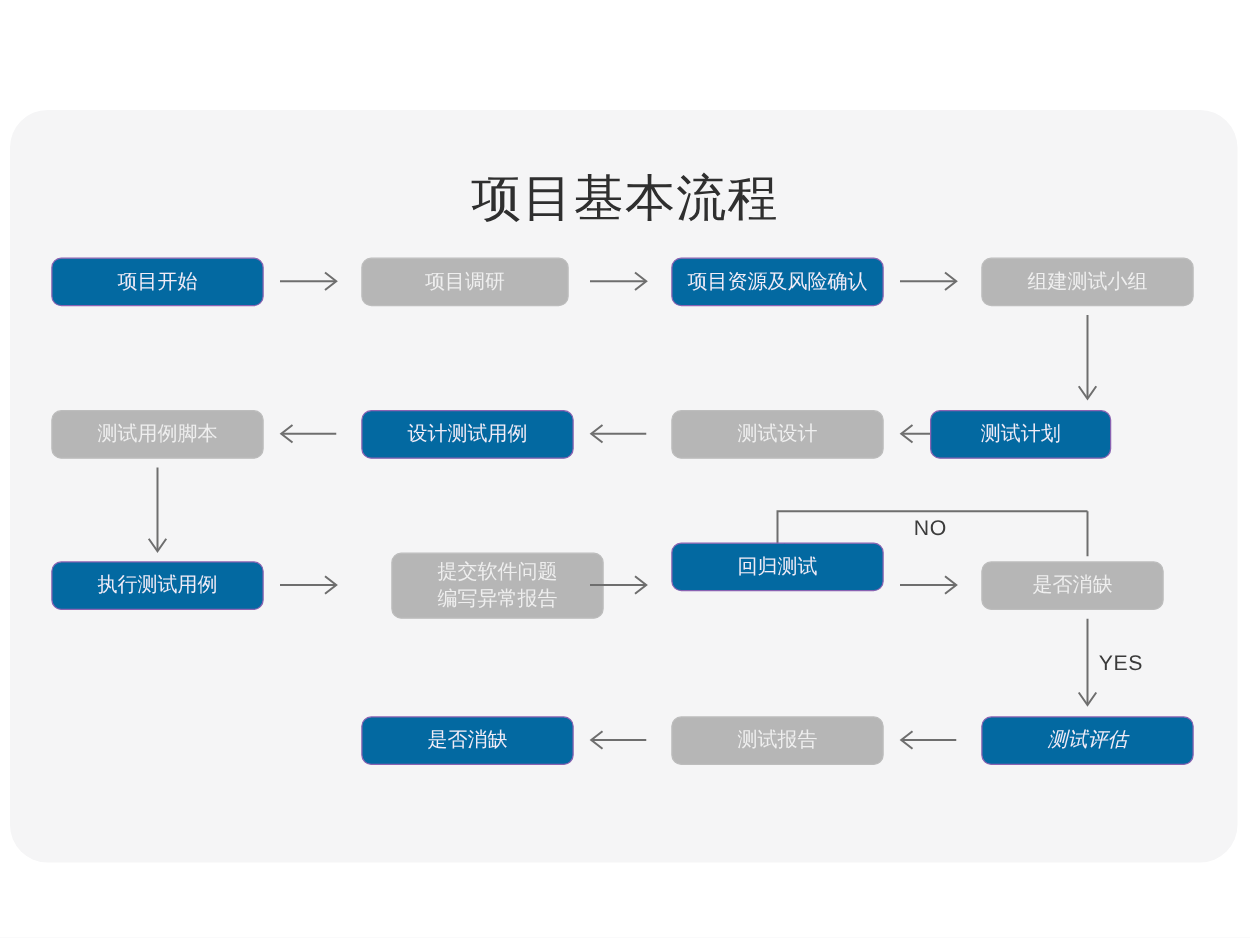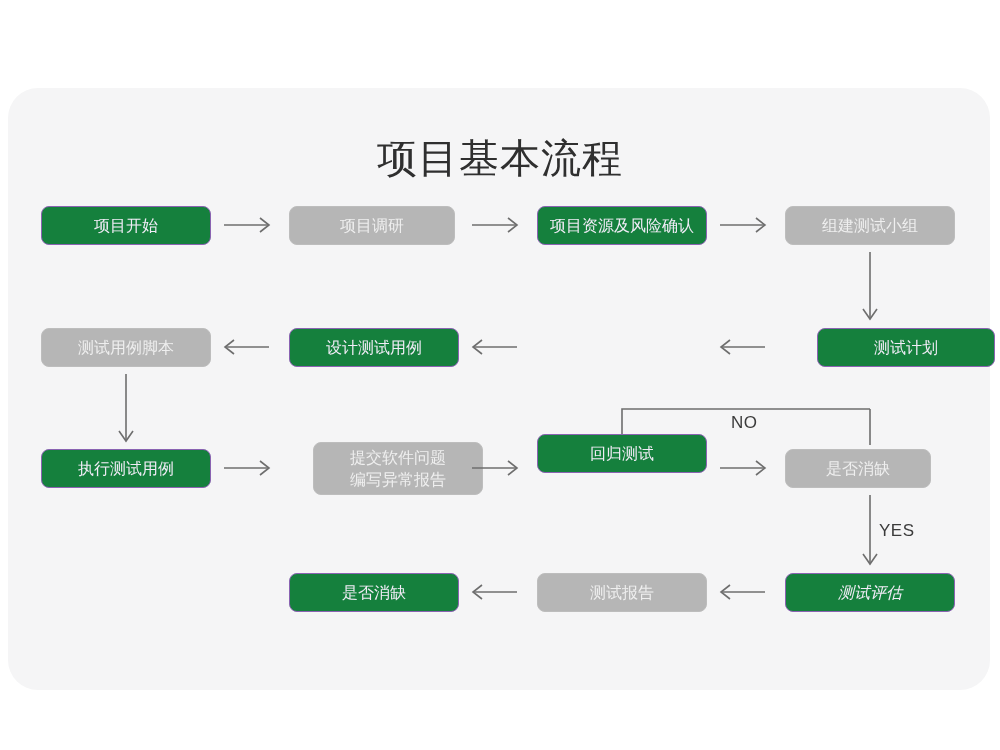--- a/index.html
+++ b/index.html
@@ -30,21 +30,21 @@
     position:absolute;
     display:flex;align-items:center;justify-content:center;
     border-radius:8px;
     font-size:16px;
     line-height:22px;
     text-align:center;
     box-sizing:border-box;
     white-space:pre-line;
   }
   .node.purple{
-    background:#15803d;
+    background:#0369a1;
     color:#f1ecf7;
     border:1px solid #8a63b2;
   }
   .node.gray{
     background:#b6b6b6;
     color:#efefef;
     border:1px solid #bdbdbd;
   }
 
   .conn{position:absolute;}
@@ -114,29 +114,30 @@
 
   <div class="node purple" style="left:289px;top:328px;width:170px;height:39px;">设计测试用例</div>
 
   <div class="conn" style="left:472px;top:337px;">
     <svg width="52" height="20" viewBox="0 0 52 20">
       <line x1="45" y1="10" x2="2" y2="10" stroke="#6e6e6e" stroke-width="1.6"></line>
       <polyline points="10,3 1,10 10,17" fill="none" stroke="#6e6e6e" stroke-width="1.6"></polyline>
     </svg>
   </div>
 
+  <div class="node gray" style="left:537px;top:328px;width:170px;height:39px;">测试设计</div>
 
   <div class="conn" style="left:720px;top:337px;">
     <svg width="52" height="20" viewBox="0 0 52 20">
       <line x1="45" y1="10" x2="2" y2="10" stroke="#6e6e6e" stroke-width="1.6"></line>
       <polyline points="10,3 1,10 10,17" fill="none" stroke="#6e6e6e" stroke-width="1.6"></polyline>
     </svg>
   </div>
 
-  <div class="node purple" style="left:817px;top:328px;width:178px;height:39px;">测试计划</div>
+  <div class="node purple" style="left:744px;top:328px;width:145px;height:39px;">测试计划</div>
 
   <div class="conn" style="left:118px;top:374px;">
     <svg width="20" height="74" viewBox="0 0 20 74">
       <line x1="8" y1="0" x2="8" y2="66" stroke="#6e6e6e" stroke-width="1.6"></line>
       <polyline points="1,57 8,67 15,57" fill="none" stroke="#6e6e6e" stroke-width="1.6"></polyline>
     </svg>
   </div>
 
   <div class="conn" style="left:615px;top:407px;">
     <svg width="270" height="46" viewBox="0 0 270 46">

